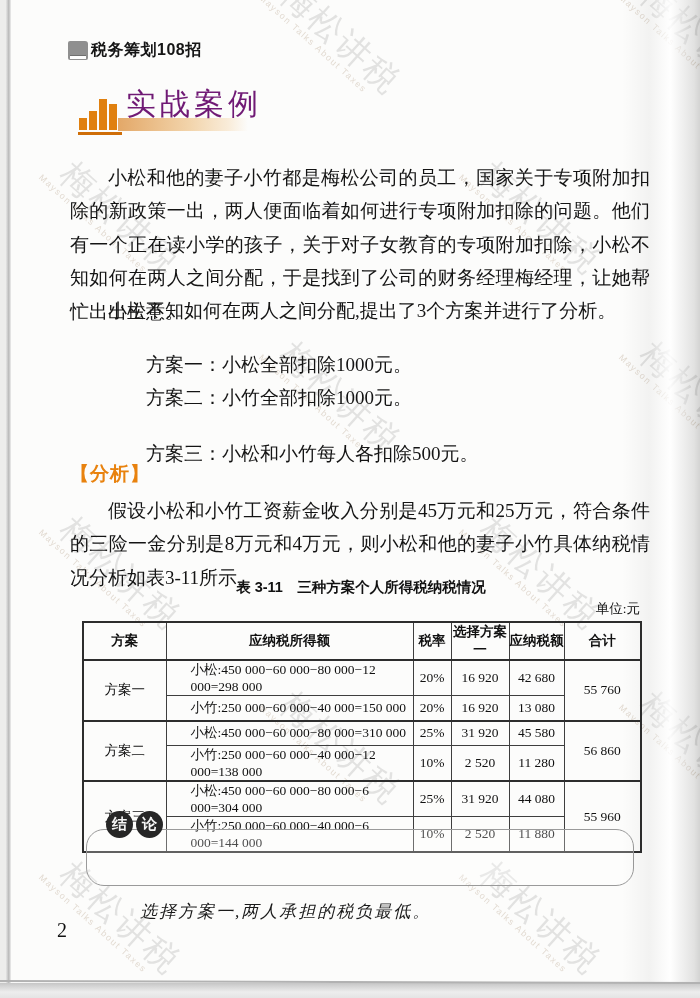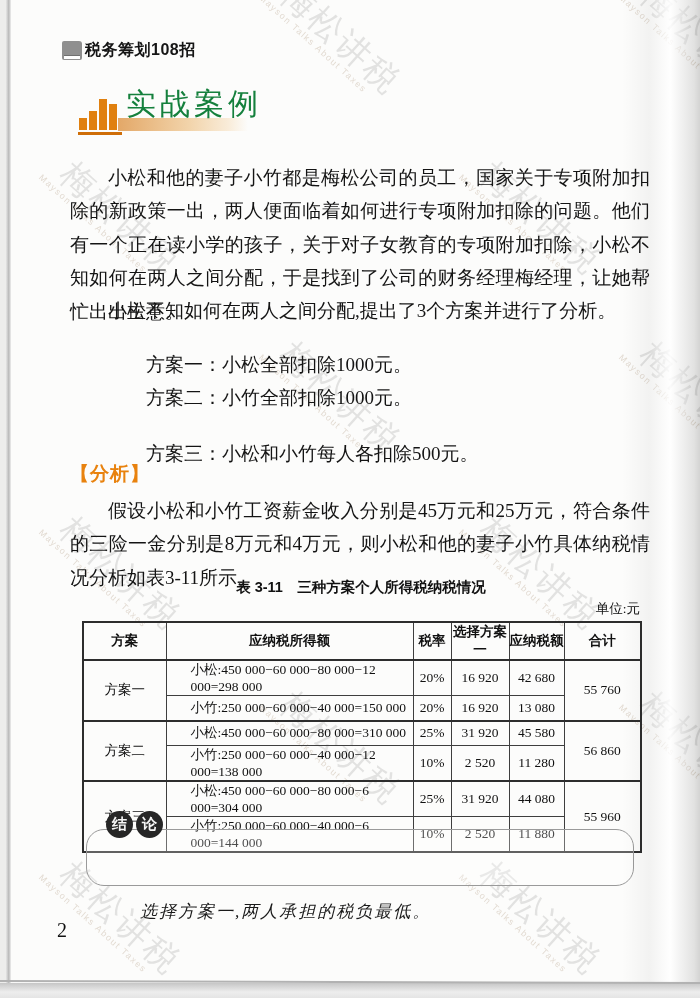--- a/index.html
+++ b/index.html
@@ -24,39 +24,39 @@
   #wm-layer { position:absolute; left:0; top:0; width:700px; height:986px; overflow:hidden; z-index:1; }
   .wm { position:absolute; transform:rotate(42deg); white-space:nowrap; text-align:left; }
   .wm-cn { display:block; font-size:34px; letter-spacing:3px; color:rgba(125,125,125,0.20);
            font-family:"Liberation Serif",serif; }
   .wm-en { display:block; font-size:9px; letter-spacing:1.5px; color:rgba(165,140,110,0.30);
            margin-top:-6px; margin-left:-14px; font-family:"Liberation Sans",sans-serif; }
 
   
   #content { position:absolute; left:0; top:0; width:700px; height:986px; z-index:2; }
 
-  .brand { position:absolute; left:52px; top:40px; display:flex; align-items:center; }
+  .brand { position:absolute; left:58px; top:40px; display:flex; align-items:center; }
   .book-icon { width:20px; height:19px; margin-right:3px; position:relative;
                background:#8f8f8f; border-radius:2px 3px 2px 2px; }
   .book-icon::after { content:""; position:absolute; left:2px; bottom:1px; width:16px; height:3px;
                background:#fdfdfd; border-top:1px solid #6f6f6f; }
   .brand-text { font-family:"Liberation Sans","DejaVu Sans",sans-serif; font-weight:bold;
                 font-size:16px; color:#151515; letter-spacing:0.5px; }
 
   .title-block { position:absolute; left:68px; top:86px; width:260px; height:52px; }
   .title-ribbon { position:absolute; left:40px; top:32px; width:130px; height:13px;
                   background:linear-gradient(to right,#e3a868,#f2d4ab 55%,#f9ecd9 85%,rgba(250,240,225,0)); }
   .bars { position:absolute; left:0px; bottom:3px; width:44px; height:40px; }
   .bars i { position:absolute; bottom:5px; width:8px; background:#e0800f; }
   .bars i:nth-child(1){ left:1px;  height:12px; }
   .bars i:nth-child(2){ left:11px; height:19px; }
   .bars i:nth-child(3){ left:21px; height:31px; }
   .bars i:nth-child(4){ left:31px; height:26px; }
   .bars::after { content:""; position:absolute; left:0; bottom:0; width:44px; height:3px; background:#cf6e08; }
-  .title-text { position:absolute; left:48px; top:-2px; font-size:30px; color:#15803d;
+  .title-text { position:absolute; left:48px; top:-2px; font-size:30px; color:#701a75;
                 letter-spacing:4px; font-family:"Liberation Serif",serif;text-align:right; }
 
   .para { position:absolute; left:60px; width:580px; font-size:19px; line-height:33.4px;
           color:#141414; text-align:justify; text-indent:2em; }
   #para1 { top:161px; }
   #para2 { top:294px; }
 
   .orange-head { position:absolute; left:60px; font-size:19px; font-weight:bold; color:#e8820e;
                  font-family:"Liberation Sans",sans-serif; letter-spacing:1px; }
   #options-head { top:318px; }

